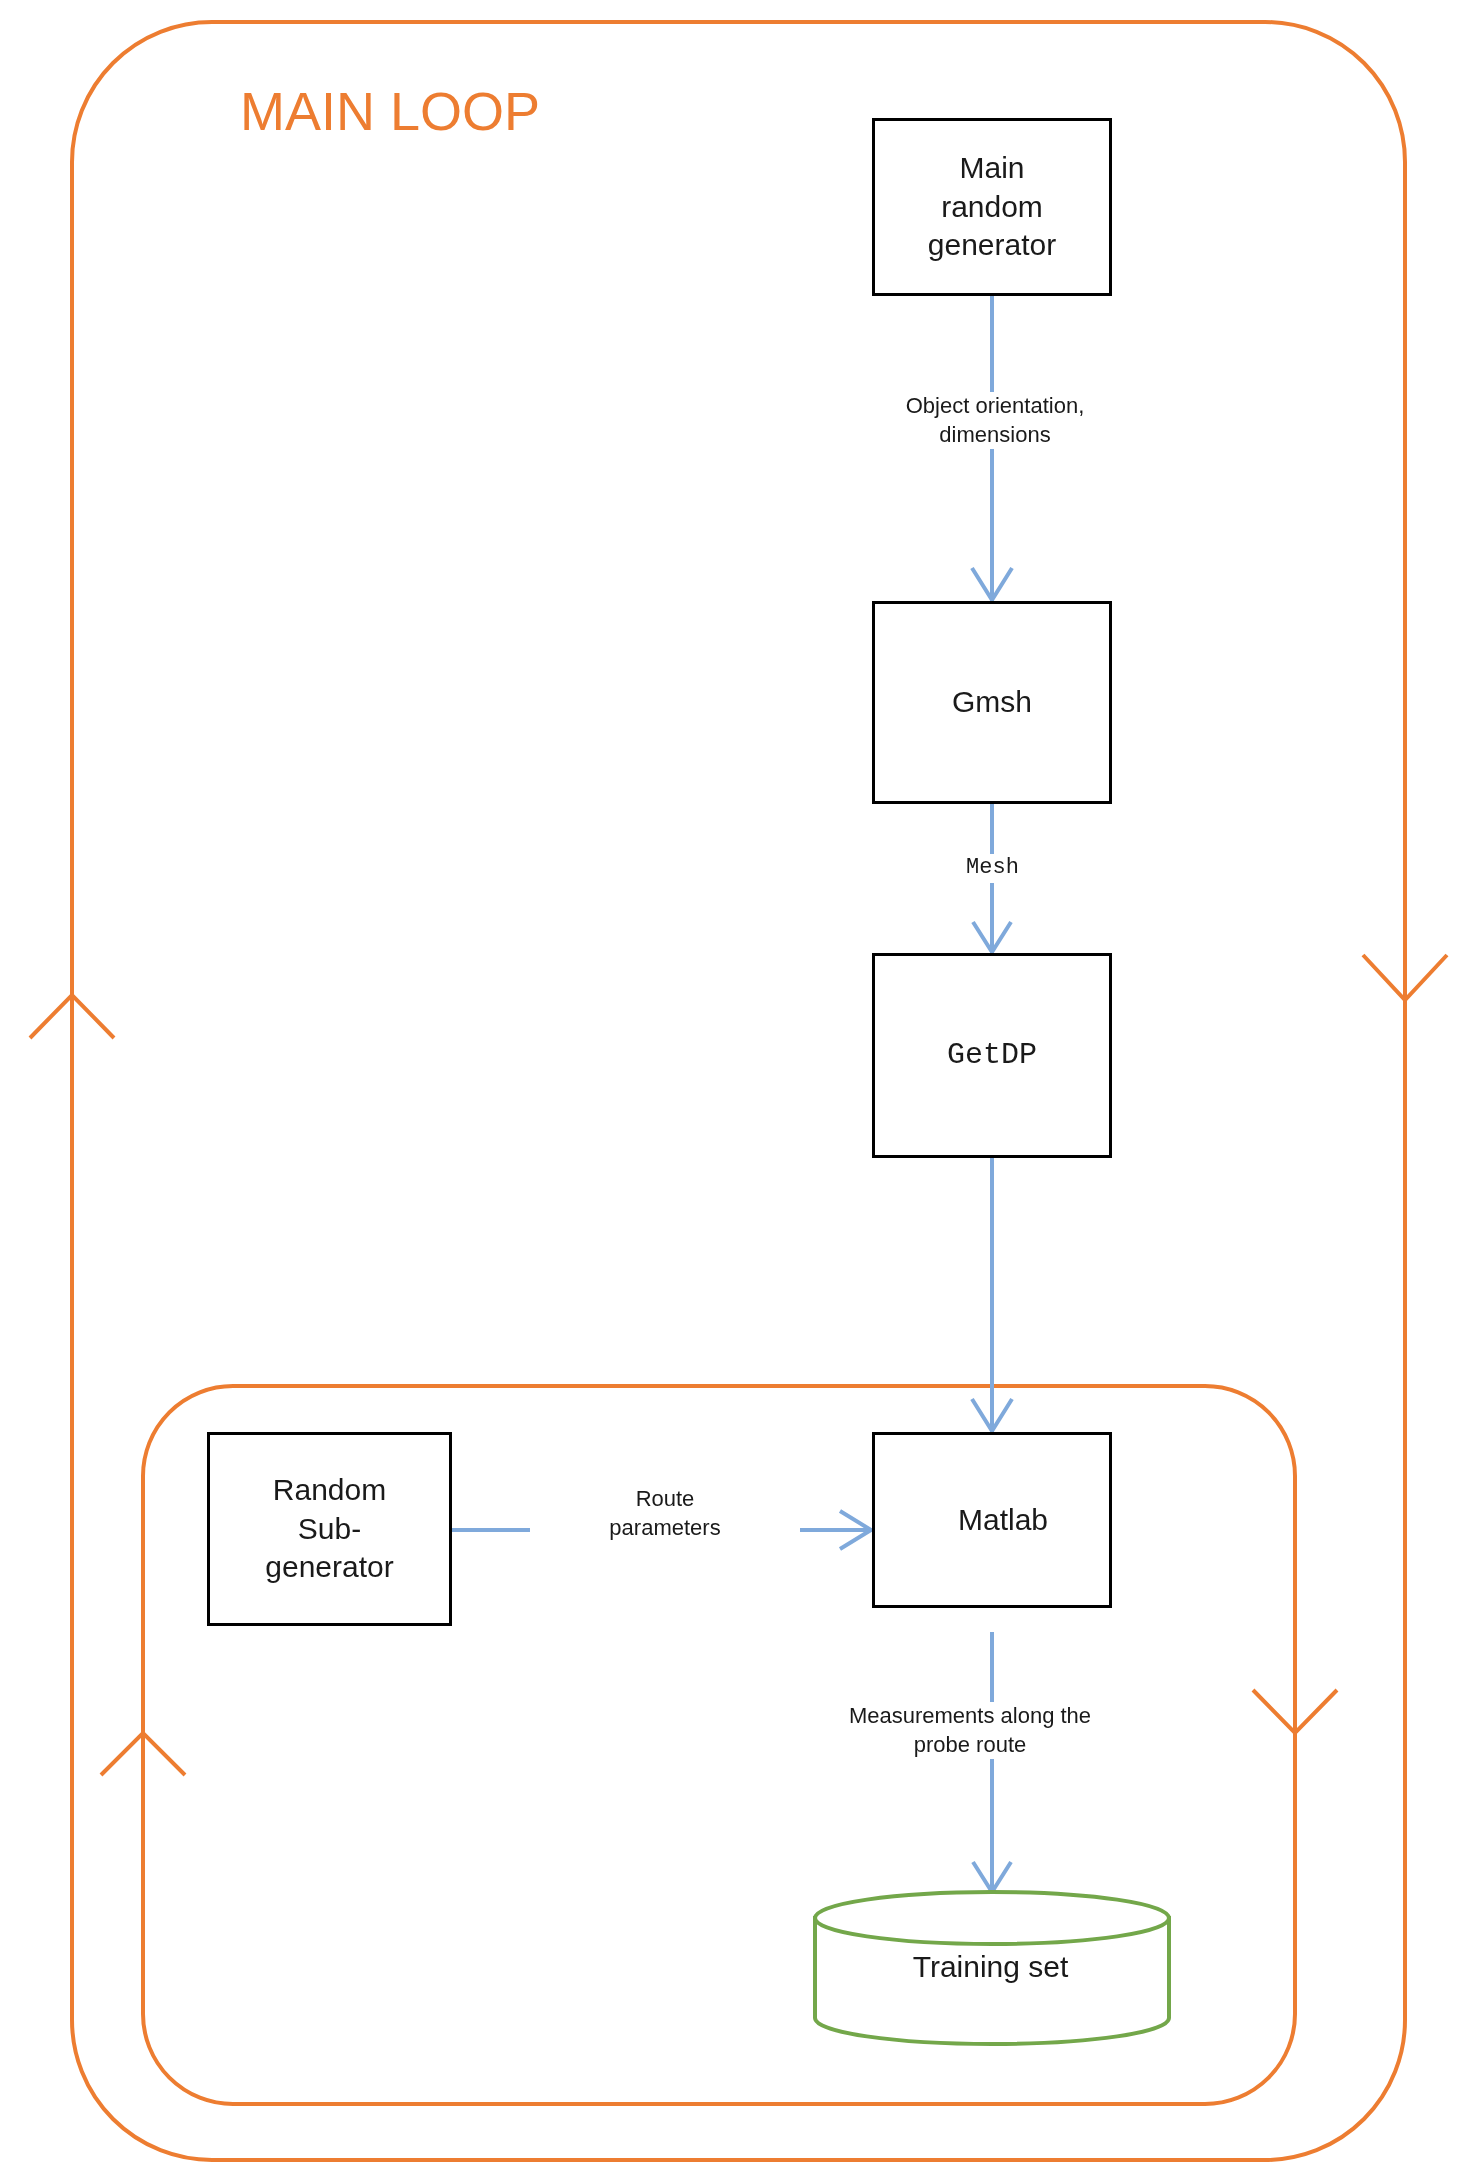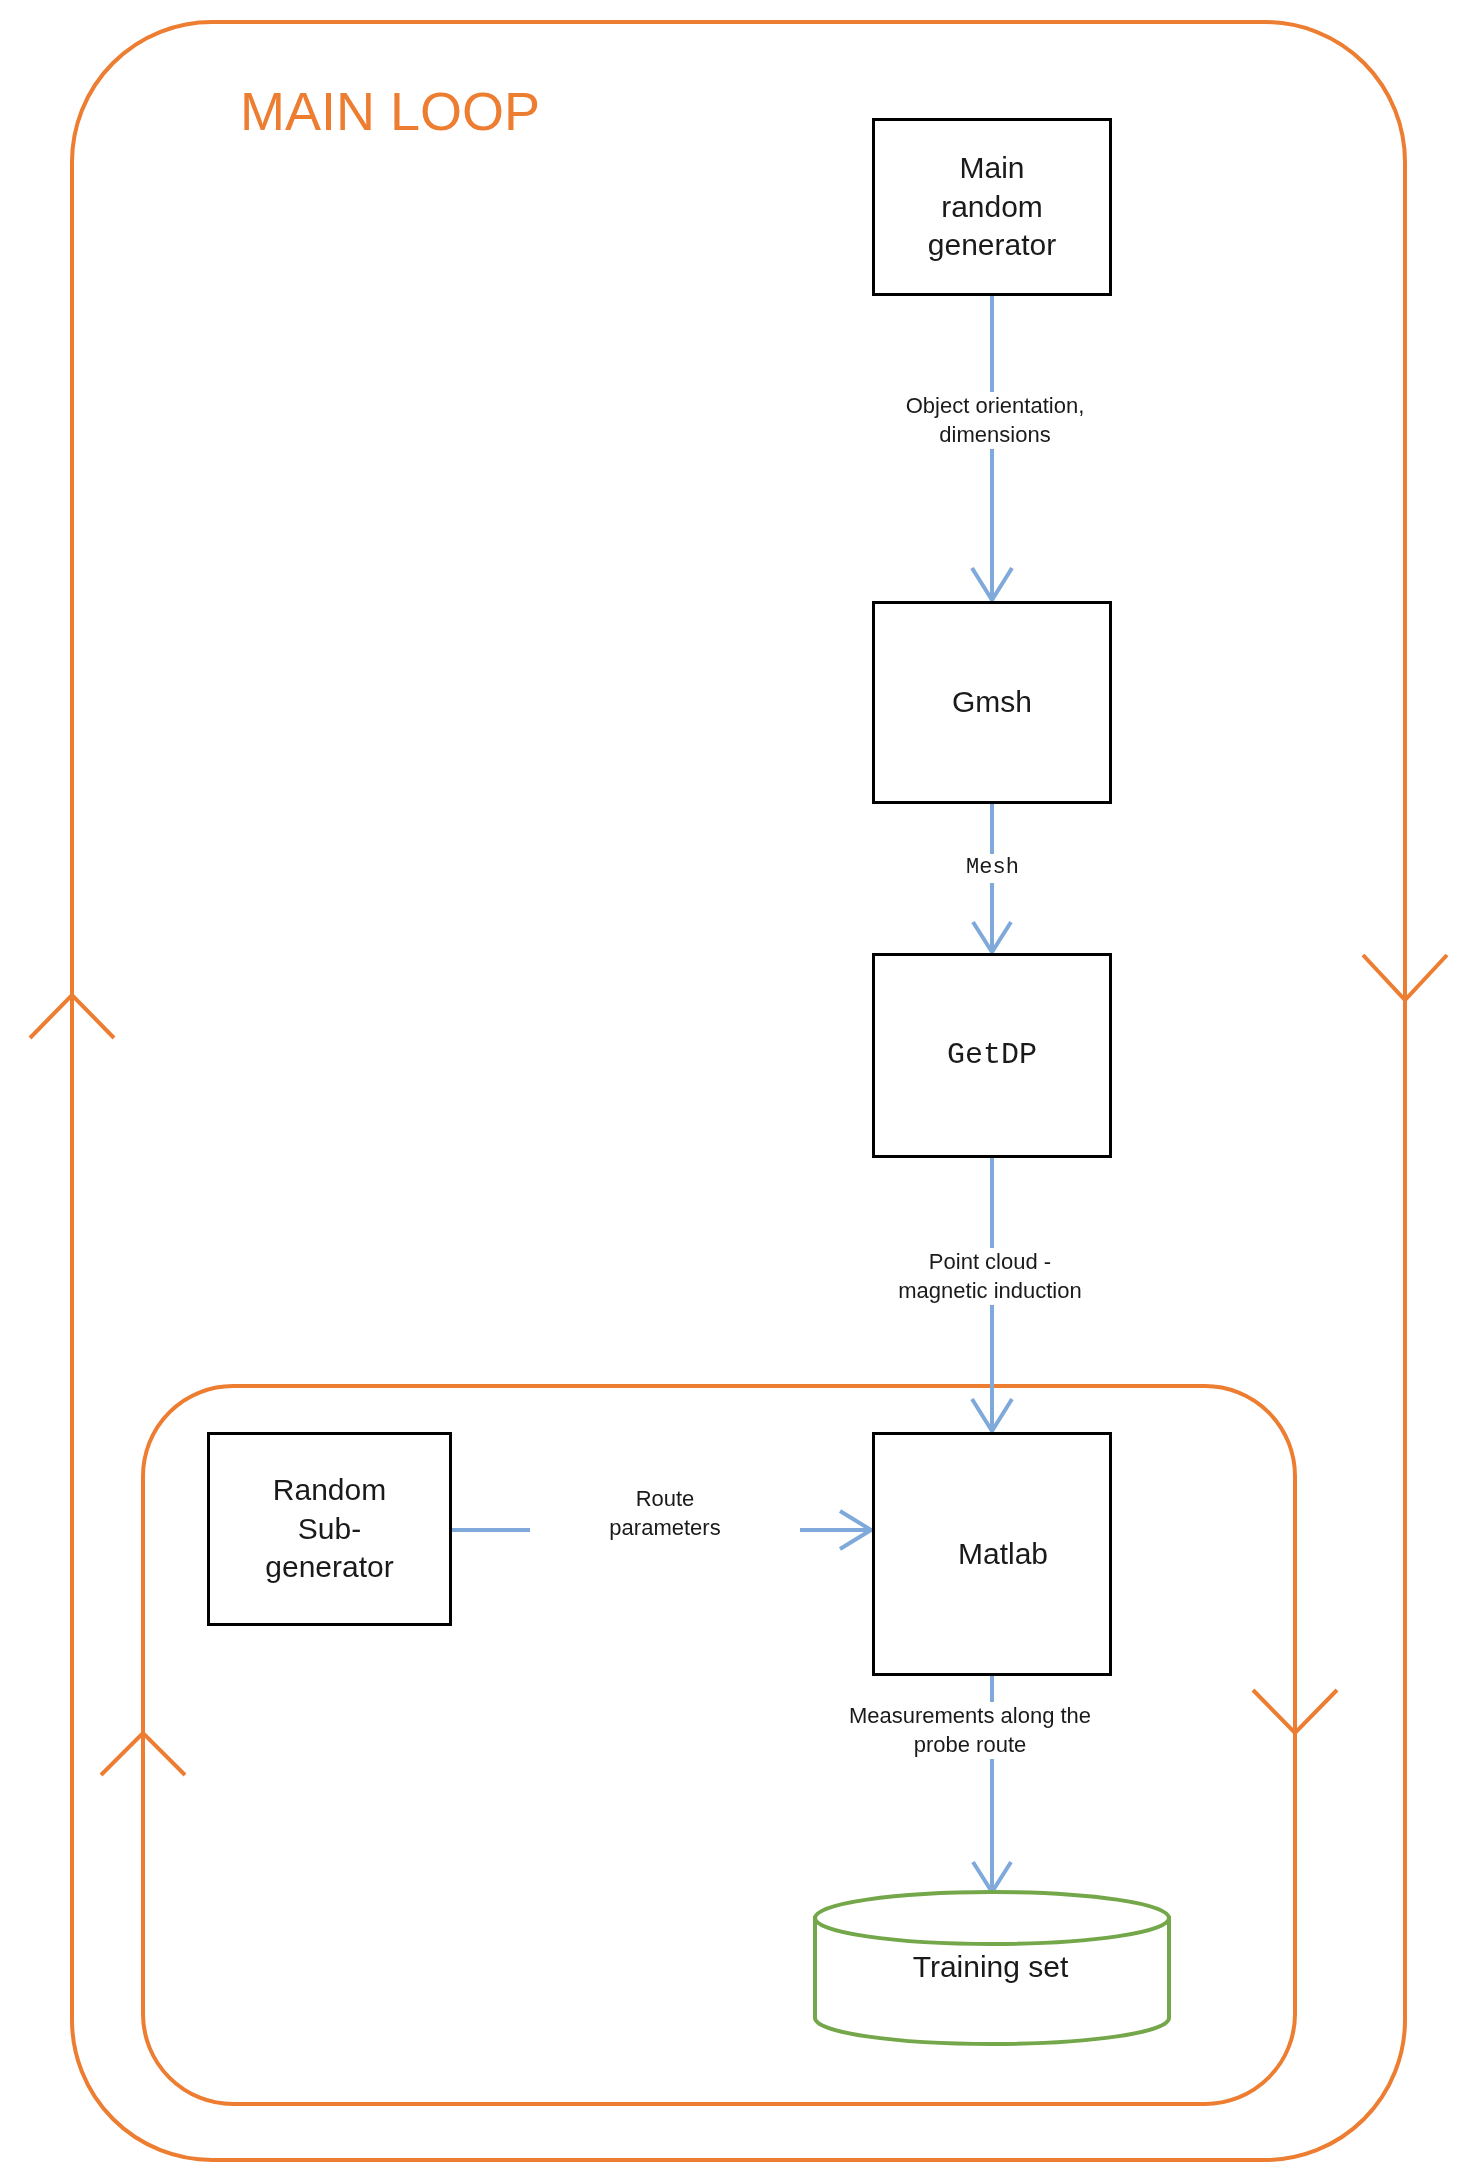--- a/index.html
+++ b/index.html
@@ -45,21 +45,21 @@
     color: #1a1a1a;
     font-size: 30px;
     line-height: 1.28;
     font-family: "Liberation Sans", sans-serif;
   }
   .node span { display: block; }
 
   #node-main-random { left: 872px; top: 118px;  width: 240px; height: 178px; }
   #node-gmsh        { left: 872px; top: 601px;  width: 240px; height: 203px; }
   #node-getdp       { left: 872px; top: 953px;  width: 240px; height: 205px; font-family: Liberation Mono, monospace; }
-  #node-matlab      { left: 872px; top: 1432px; width: 240px; height: 244px; padding-left: 22px; }
+  #node-matlab      { left: 872px; top: 1432px; width: 240px; height: 176px; padding-left: 22px; }
   #node-random-sub  { left: 207px; top: 1432px; width: 245px; height: 194px; }
 
   
   #node-training {
     position: absolute;
     left: 813px;
     top: 1893px;
     width: 355px;
     height: 148px;
   }
@@ -205,24 +205,20 @@
 
     <div class="edge-label" id="lbl-orientation">
       <span>Object orientation,</span>
       <span>dimensions</span>
     </div>
 
     <div class="edge-label" id="lbl-mesh">
       <span>Mesh</span>
     </div>
 
-    <div class="edge-label" id="lbl-pointcloud">
-      <span>Point cloud -</span>
-      <span>magnetic induction</span>
-    </div>
 
     <div class="edge-label" id="lbl-route">
       <span>Route</span>
       <span>parameters</span>
     </div>
 
     <div class="edge-label" id="lbl-measurements">
       <span>Measurements along the</span>
       <span>probe route</span>
     </div>

